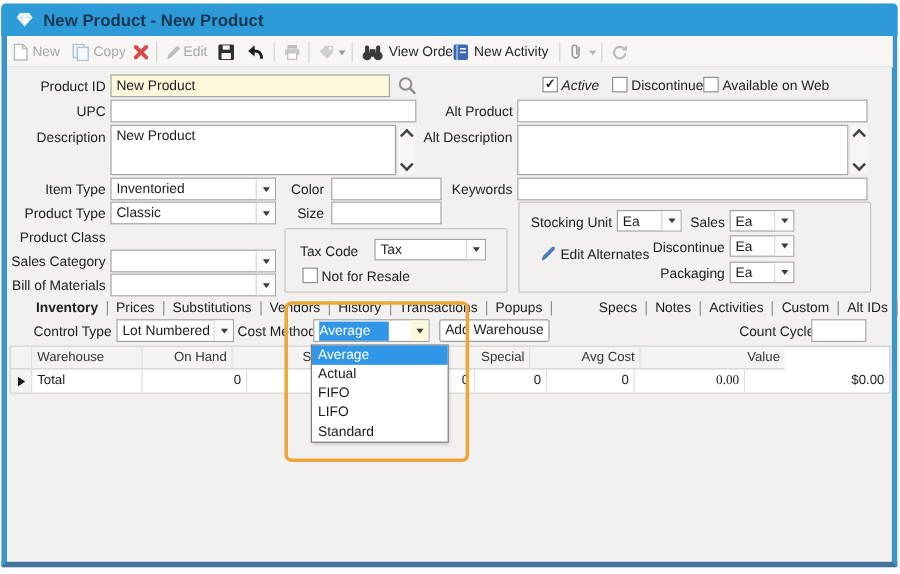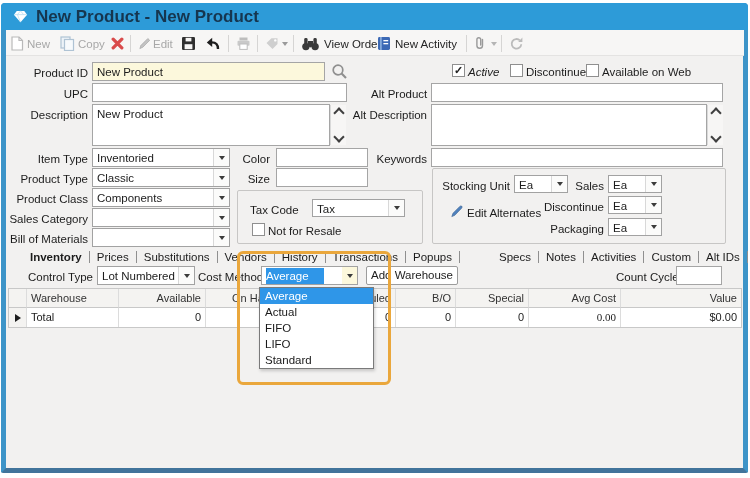--- a/index.html
+++ b/index.html
@@ -5,21 +5,21 @@
   html,body{margin:0;padding:0;background:#fff;}
   #stage{position:relative;width:750px;height:478px;background:#fff;overflow:hidden;
          font-family:"Liberation Sans",sans-serif;color:#1c1c1c;}
   .abs{position:absolute;}
   
   #frame{left:1px;top:3px;width:747px;height:470px;border-left:5px solid #3D94C8;
          border-right:5px solid #3D94C8;border-bottom:5px solid #41749B;border-radius:4px 4px 2px 2px;
          box-sizing:border-box;background:#F2F1F0;}
   #titlebar{left:1px;top:3px;width:747px;height:27px;background:#2D9BD8;border-radius:4px 4px 0 0;
             display:flex;align-items:center;box-sizing:border-box;padding-left:12px;}
-  #titlebar .ttl{font-size:17px;font-weight:bold;color:#16364F;margin-left:8px;}
+  #titlebar .ttl{font-size:14px;font-weight:bold;color:#16364F;margin-left:8px;}
   #toolbar{left:6px;top:30px;width:738px;height:26px;background:#F7F6F5;border-bottom:1px solid #E4E3E2;box-sizing:border-box;}
   .tbtxt{font-size:11.5px;line-height:15px;}
   .gray{color:#A8A8A8;}
   .dark{color:#262626;}
   .tsep{width:1px;height:17px;background:#D6D5D4;top:35px;}
   
   .lbl{font-size:11.5px;line-height:14px;text-align:right;white-space:nowrap;}
   .field{border:1px solid #A5A5A5;background:#fff;font-size:11.5px;line-height:16px;
          padding:1px 4px;box-sizing:border-box;white-space:nowrap;overflow:hidden;}
   .cream{background:#FCF8DC;}
@@ -277,26 +277,20 @@
   <div class="abs lbl" style="left:467px;top:206px;text-align:center;">Edit Alternates</div>
   <div class="abs lbl" style="left:542px;top:222px;width:62px;">Packaging</div>
   <div class="abs combo" style="left:608px;top:218px;width:54px;height:18px;">
     <span>Ea</span>
     <span class="carrow">
         <span class="tri"></span>
       </span>
   </div>
 
   <div class="abs lbl" style="left:6px;top:192px;width:82px;">Product Class</div>
-  <div class="abs combo cream" style="left:92px;top:188px;width:138px;height:19px;">
-    <span>Components</span>
-    <span class="carrow">
-        <span class="tri"></span>
-      </span>
-  </div>
 
   <div class="abs gb" style="left:237px;top:190px;width:184px;height:52px;"></div>
   <div class="abs lbl" style="left:250px;top:203px;text-align:left;">Tax Code</div>
   <div class="abs combo" style="left:312px;top:199px;width:93px;height:18px;">
     <span>Tax</span>
     <span class="carrow">
         <span class="tri"></span>
       </span>
   </div>
   <div class="abs cb" style="left:252px;top:223px;"></div>
@@ -360,21 +354,20 @@
       </span>
   </div>
   <div class="abs" style="left:366px;top:266px;width:92px;height:19px;border:1px solid #9c9c9c;border-radius:2px;background:#fff;font-size:11.5px;line-height:17px;text-align:center;box-sizing:border-box;">Add Warehouse</div>
   <div class="abs lbl" style="left:616px;top:270px;width:56px;">Count Cycle</div>
   <div class="abs field" style="left:676px;top:266px;width:46px;height:19px;"></div>
 
   <div id="grid" class="abs">
     <div class="trow hrow">
       <div class="th selcell" style="width:18px;height:19px;"></div>
       <div class="th" style="width:92px;">Warehouse</div>
-      <div class="th ra" style="width:87px;">Available</div>
       <div class="th ra" style="width:75px;">On Hand</div>
       <div class="th ra" style="width:115px;">Scheduled</div>
       <div class="th ra" style="width:60px;">B/O</div>
       <div class="th ra" style="width:73px;">Special</div>
       <div class="th ra" style="width:92px;">Avg Cost</div>
       <div class="th ra" style="width:120px;border-right:none;">Value</div>
     </div>
     <div class="trow">
       <div class="td selcell" style="width:18px;height:19px;">
           <span class="marker"></span>

